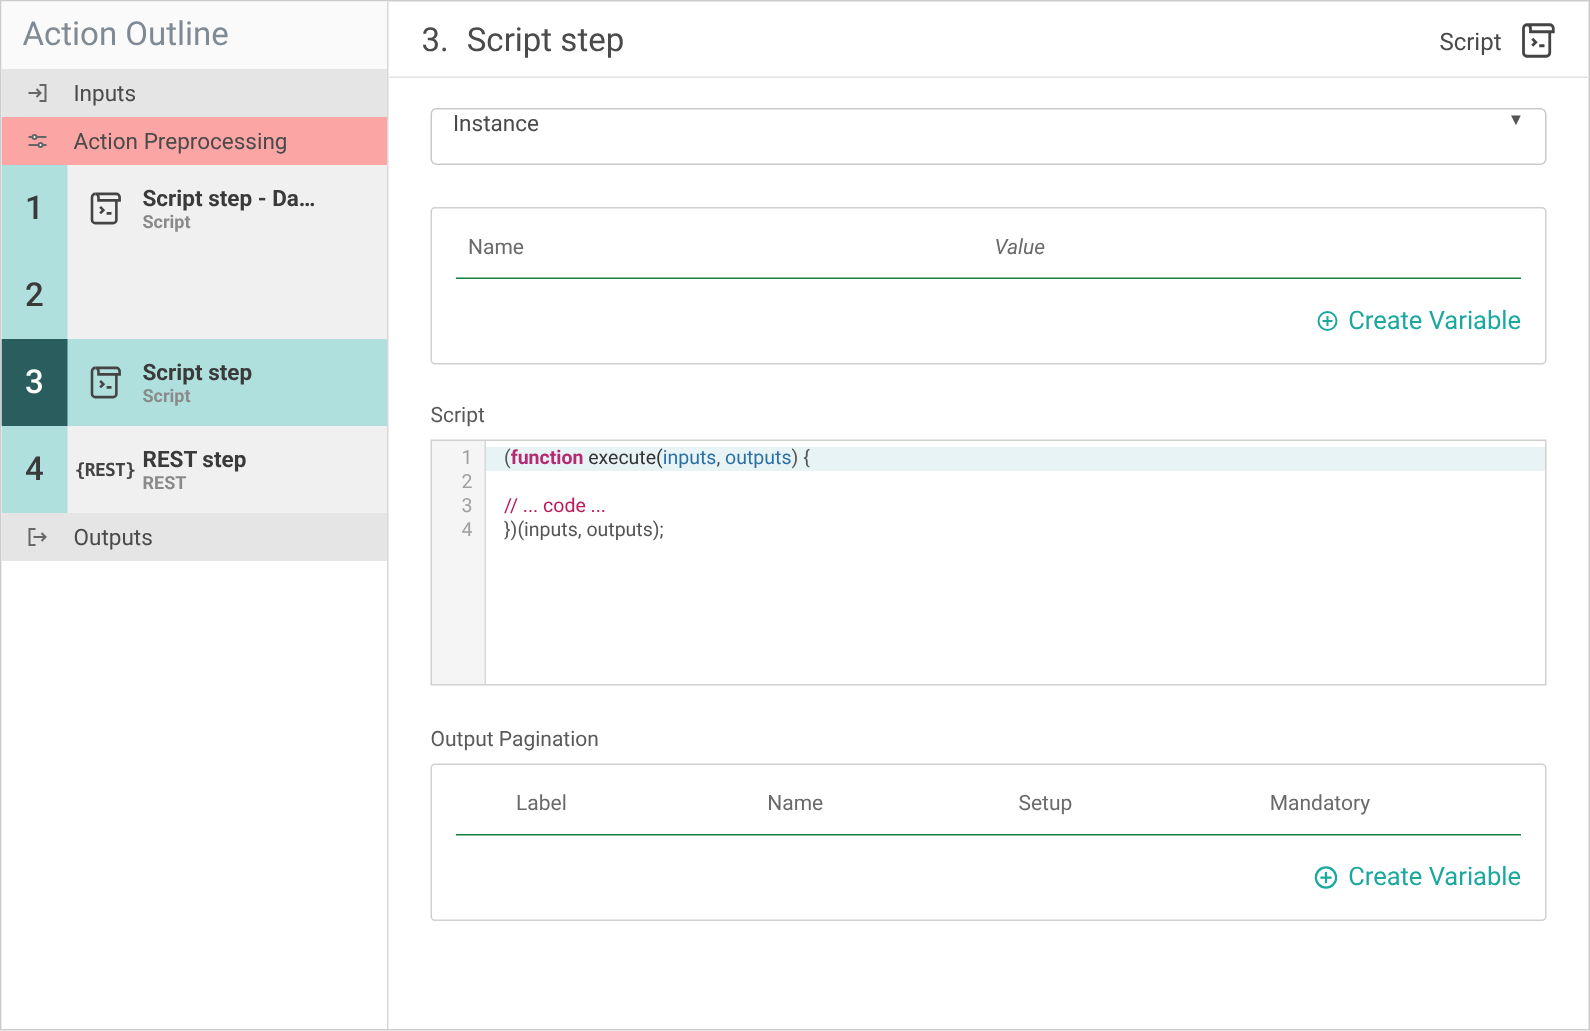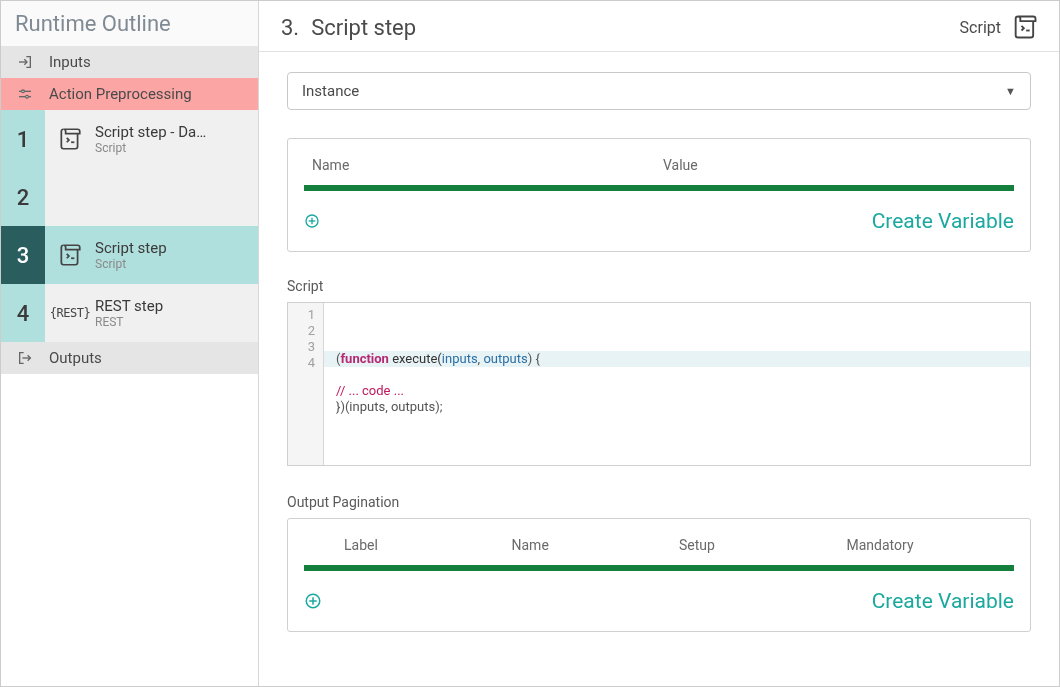--- a/index.html
+++ b/index.html
@@ -76,20 +76,21 @@
       background: #2a5d5e;
       color: #fff;
     }
     .step-body {
       display: flex;
       align-items: center;
       flex: 1;
       padding: 0 10px;
       gap: 10px;
       overflow: hidden;
+      font-weight: bold;
     }
     .step-icon {
       width: 30px;
       display: flex;
       justify-content: center;
       color: #444;
     }
     .step-text {
       overflow: hidden;
     }
@@ -159,21 +160,21 @@
     .form-label .req {
       display: block;
       font-size: 14px;
     }
     .select {
       flex: 1;
       height: 38px;
       border: 1px solid #c9c9c9;
       border-radius: 4px;
       display: flex;
-      align-items: center;
+      align-items: flex-start;
       padding: 0 14px;
       font-size: 15px;
       color: #4a4a4a;
       justify-content: space-between;
     }
     .select .chev {
       font-size: 11px;
       color: #555;
     }
 
@@ -186,36 +187,36 @@
       border: 1px solid #d0d0d0;
       border-radius: 3px;
       padding: 14px 16px;
       margin-bottom: 26px;
     }
     .table-head {
       display: flex;
       font-size: 14px;
       color: #6a6a6a;
       padding: 4px 0px 12px 0px;
-      border-bottom: 6px solid #15803d;
+      border-bottom: 1px solid #15803d;
       margin-bottom: 14px;
     }
     .table-head.inpv .col1 { flex: 1; margin-left: 8px;}
-    .table-head.inpv .col2 { flex: 1; }
+    .table-head.inpv .col2 { flex: 1; font-style: italic; }
     .table-head.outv {
       padding-left: 40px;
     }
     .table-head.outv > div { flex: 1; }
     .create-var {
       display: flex;
       align-items: center;
-      justify-content: space-between;
+      justify-content: flex-end;
       gap: 6px;
       color: #1aa89f;
-      font-size: 21px;
+      font-size: 17px;
       padding: 4px 0 4px 0;
     }
     .create-var svg { stroke: #1aa89f; }
 
     .code-box {
       border: 1px solid #d0d0d0;
       height: 164px;
       display: flex;
       font-family: "Menlo", "Consolas", monospace;
       font-size: 13px;
@@ -230,35 +231,34 @@
       color: #a0a0a0;
       padding: 4px 8px 0 0;
       line-height: 16px;
     }
     .code {
       flex: 1;
       padding: 4px 0 0 12px;
       line-height: 16px;
       white-space: pre;
       color: #555;
-      margin-top: 44px;
     }
     .code .line1 { background: #e8f3f6; display: block; margin-left: -12px; padding-left: 12px;}
     .kw { color: #b52a72; font-weight: bold;}
     .arg { color: #2a6fa5; }
     .cmt { color: #be185d; }
     .fn { color: #333; }
 
     svg { display: block; }
   </style>
 </head>
 <body>
 
 <div class="sidebar">
-  <div class="sidebar-title">Runtime Outline</div>
+  <div class="sidebar-title">Action Outline</div>
 
   <div class="side-row header-row">
     <span class="side-icon">
       <svg width="16" height="16" viewBox="0 0 24 24" fill="none" stroke="currentColor" stroke-width="2">
           <path d="M14 4h6v16h-6"></path>
           <path d="M3 12h12"></path>
           <path d="M11 8l4 4-4 4"></path>
         </svg>
     </span>
     <span>Inputs</span>

